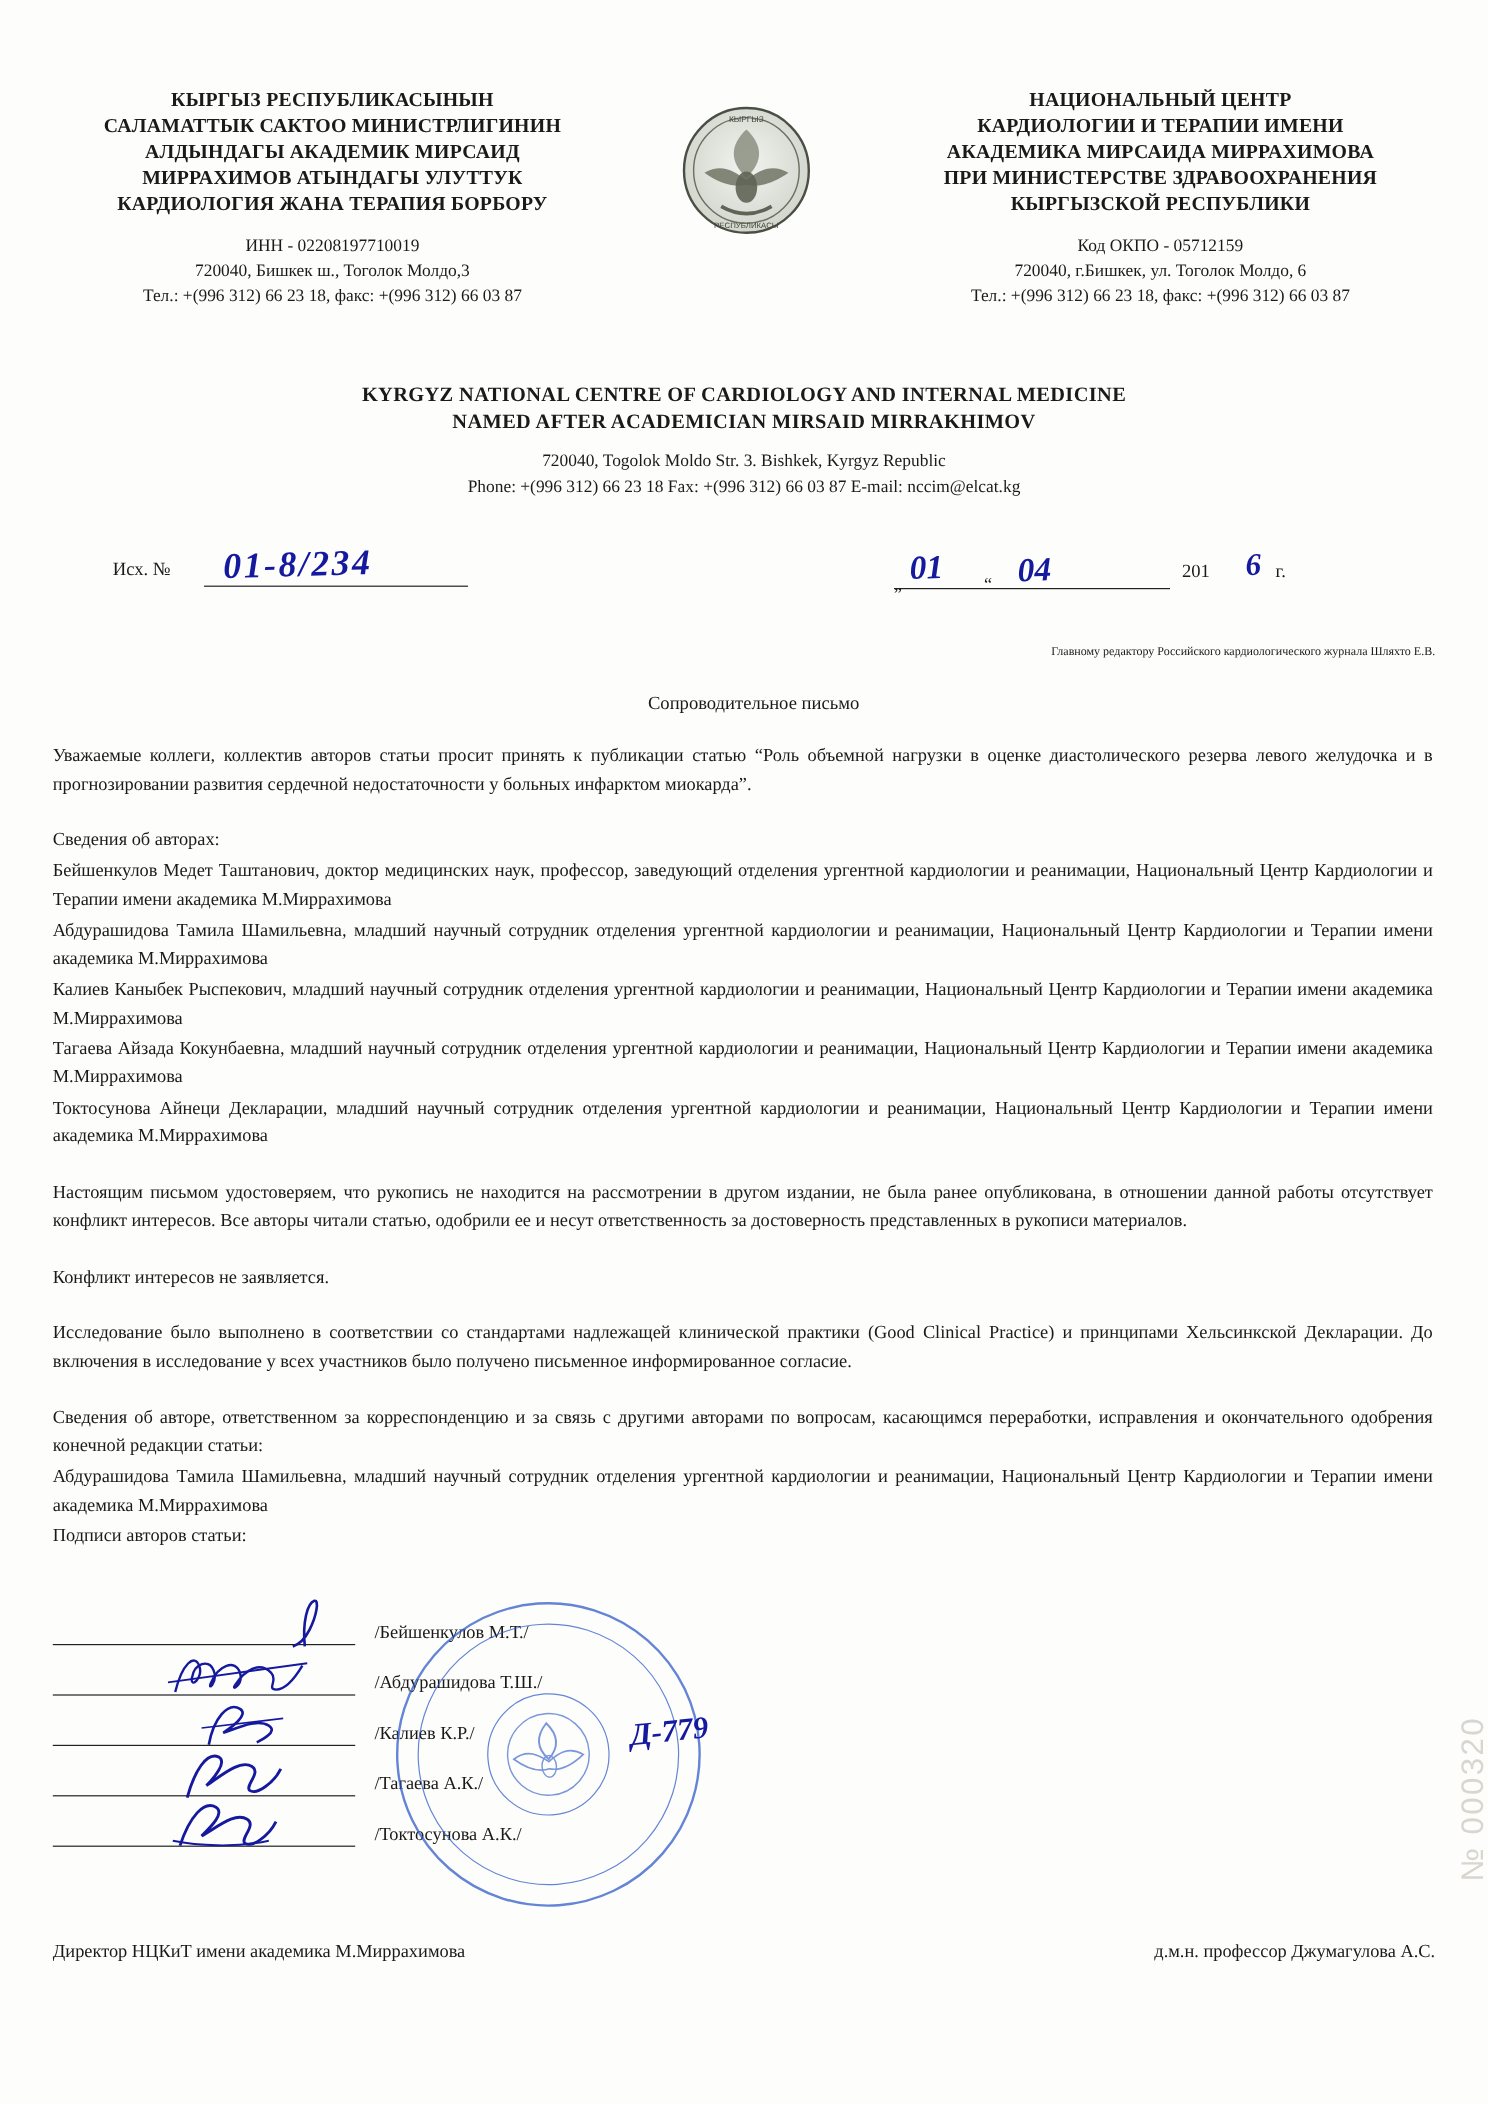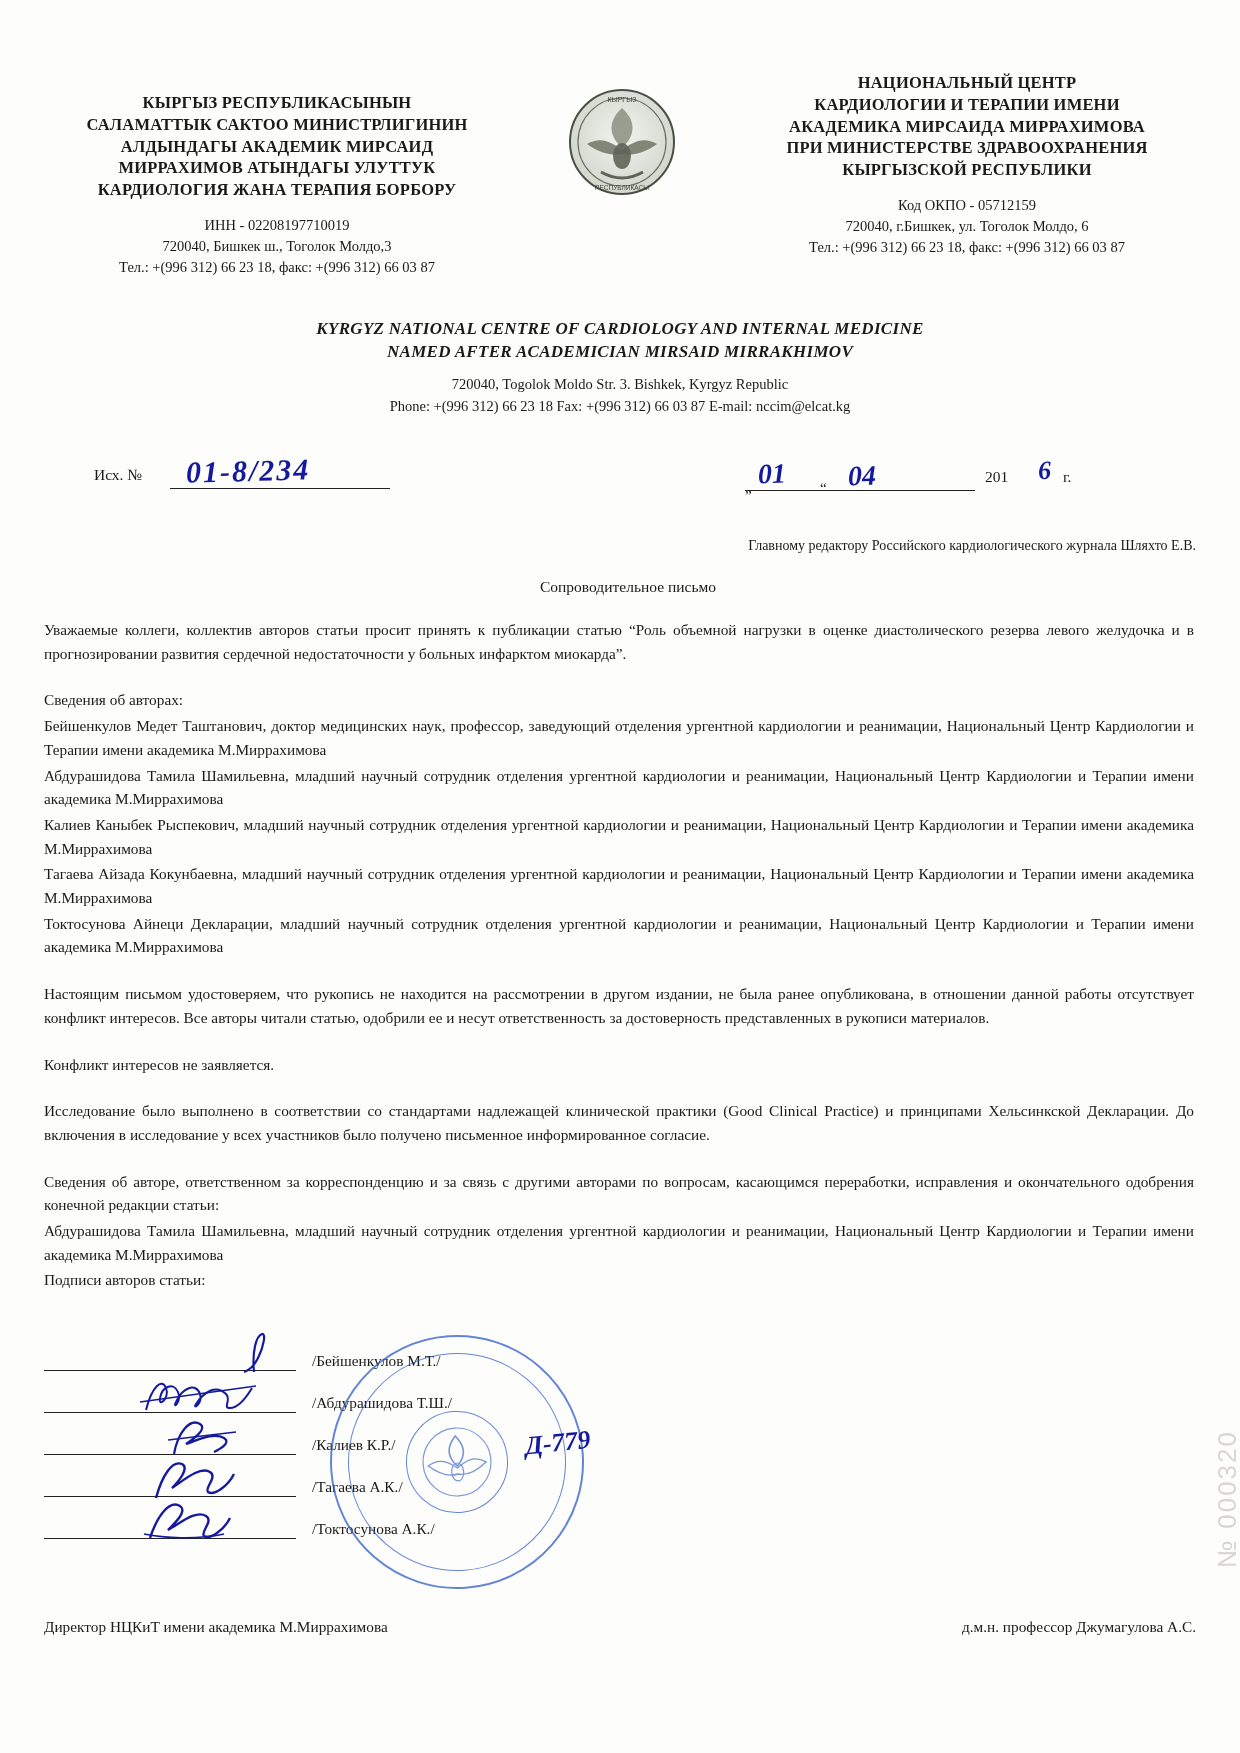--- a/index.html
+++ b/index.html
@@ -28,21 +28,21 @@
     left: 40px;
     right: 40px;
     display: flex;
     align-items: flex-start;
     justify-content: space-between;
   }
   .lh-col {
     width: 430px;
     text-align: center;
   }
-  .lh-col.left { margin-left: 22px; margin-top: 20px; }
+  .lh-col.left { margin-left: 22px; }
   .lh-col.right { margin-right: 18px; }
   .lh-title {
     font-weight: bold;
     font-size: 16.5px;
     line-height: 1.32;
     letter-spacing: 0.2px;
   }
   .lh-sub {
     margin-top: 14px;
     font-size: 14.5px;
@@ -66,21 +66,20 @@
     top: 318px;
     left: 0;
     right: 0;
     text-align: center;
   }
   .en-title {
     font-weight: bold;
     font-size: 17px;
     line-height: 1.35;
     letter-spacing: 0.3px;
-    font-style: italic;
   }
   .en-sub {
     margin-top: 10px;
     font-size: 14.5px;
     line-height: 1.5;
   }
 
   
   .ref-row {
     position: absolute;
@@ -165,21 +164,21 @@
     left: 1063px;
     top: 10px;
     font-size: 15.5px;
   }
 
   
   .addressee {
     position: absolute;
     top: 538px;
     right: 44px;
-    font-size: 14px;
+    font-size: 10px;
     text-align: right;
   }
   .doc-subject {
     position: absolute;
     top: 578px;
     left: 0;
     right: 0;
     text-align: center;
     font-size: 15.5px;
     padding-left: 16px;

